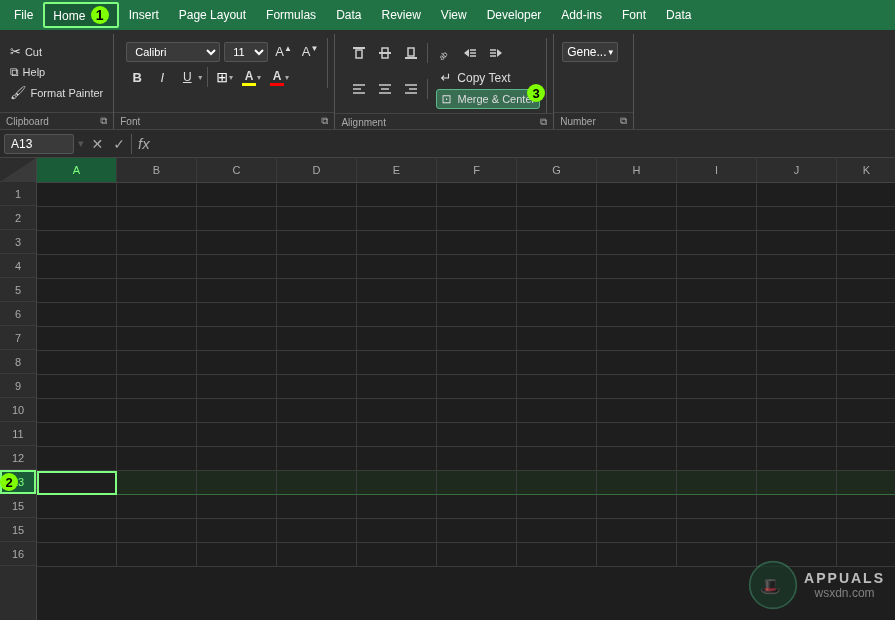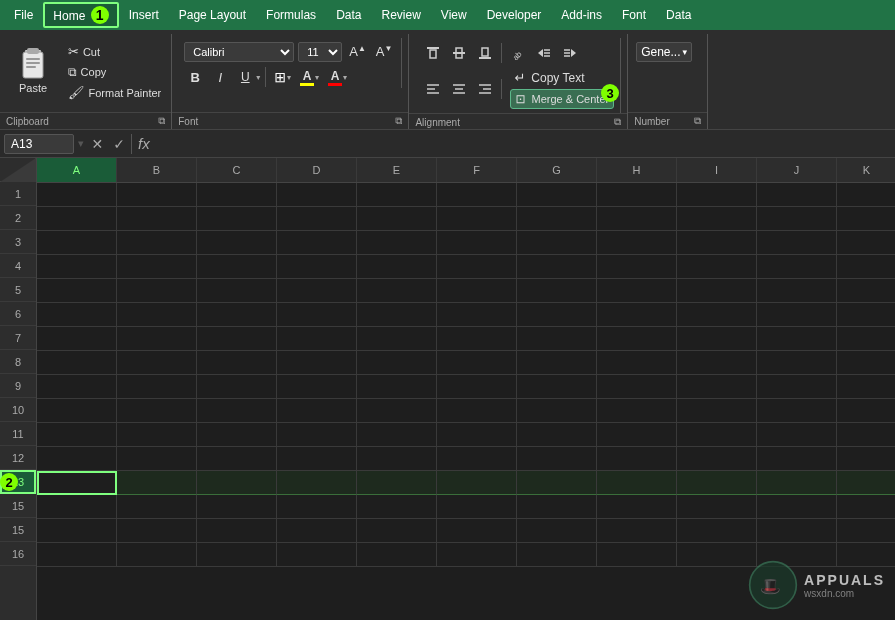--- a/index.html
+++ b/index.html
@@ -105,21 +105,21 @@
       margin-bottom: 4px;
     }
 
     .font-select {
       background: #3a3a3a;
       border: 1px solid #555;
       color: #fff;
       font-size: 11px;
       padding: 2px 4px;
       border-radius: 2px;
-      width: 110px;
+      width: 94px;
       cursor: pointer;
     }
 
     .size-select {
       background: #3a3a3a;
       border: 1px solid #555;
       color: #fff;
       font-size: 11px;
       padding: 2px 4px;
       border-radius: 2px;
@@ -453,42 +453,29 @@
   <span class="menu-item">Font</span>
   <span class="menu-item">Data</span>
 </div>
 
 <div class="ribbon">
 
   <div class="ribbon-section">
     <div class="ribbon-section-content">
       <div style="display:flex; align-items:stretch; gap:4px;">
 
-        <div class="paste-btn">
-          <div class="paste-icon">
-            <svg width="32" height="36" viewBox="0 0 32 36">
-              <rect x="8" y="4" width="16" height="4" rx="1" fill="#ccc"></rect>
-              <rect x="6" y="6" width="20" height="26" rx="2" fill="#e8e8e8" stroke="#999" stroke-width="1"></rect>
-              <rect x="10" y="2" width="12" height="6" rx="2" fill="#aaa"></rect>
-              <rect x="9" y="12" width="14" height="2" rx="1" fill="#999"></rect>
-              <rect x="9" y="16" width="14" height="2" rx="1" fill="#999"></rect>
-              <rect x="9" y="20" width="10" height="2" rx="1" fill="#999"></rect>
-            </svg>
-          </div>
-          <span class="paste-label">Paste</span>
-        </div>
 
         <div class="clipboard-right">
           <div class="ribbon-small-btn">
             <span style="font-size:13px;">✂</span>
             <span>Cut</span>
           </div>
           <div class="ribbon-small-btn">
             <span style="font-size:12px;">⧉</span>
-            <span>Copy</span>
+            <span>Help</span>
           </div>
           <div class="ribbon-small-btn">
             <span style="font-size:13px;">🖌</span>
             <span>Format Painter</span>
           </div>
         </div>
       </div>
     </div>
     <div class="ribbon-section-label">
       <span>Clipboard</span>
@@ -924,15 +911,15 @@
   </div>
 </div>
 
 <div class="watermark">
   <svg class="watermark-logo" viewBox="0 0 60 60">
     <circle cx="30" cy="30" r="28" fill="#1a3a2a" stroke="#3a7a5a" stroke-width="2"></circle>
     <text x="15" y="38" font-size="20" fill="#5cb88a">🎩</text>
   </svg>
   <div>
     <div style="font-weight:bold; font-size:14px; letter-spacing:2px;">APPUALS</div>
-    <div style="font-size:10px; color:#aaa;">wsxdn.com</div>
+    <div style="font-size:12px; color:#aaa;text-align:center;">wsxdn.com</div>
   </div>
 </div>
 
 </body></html>

